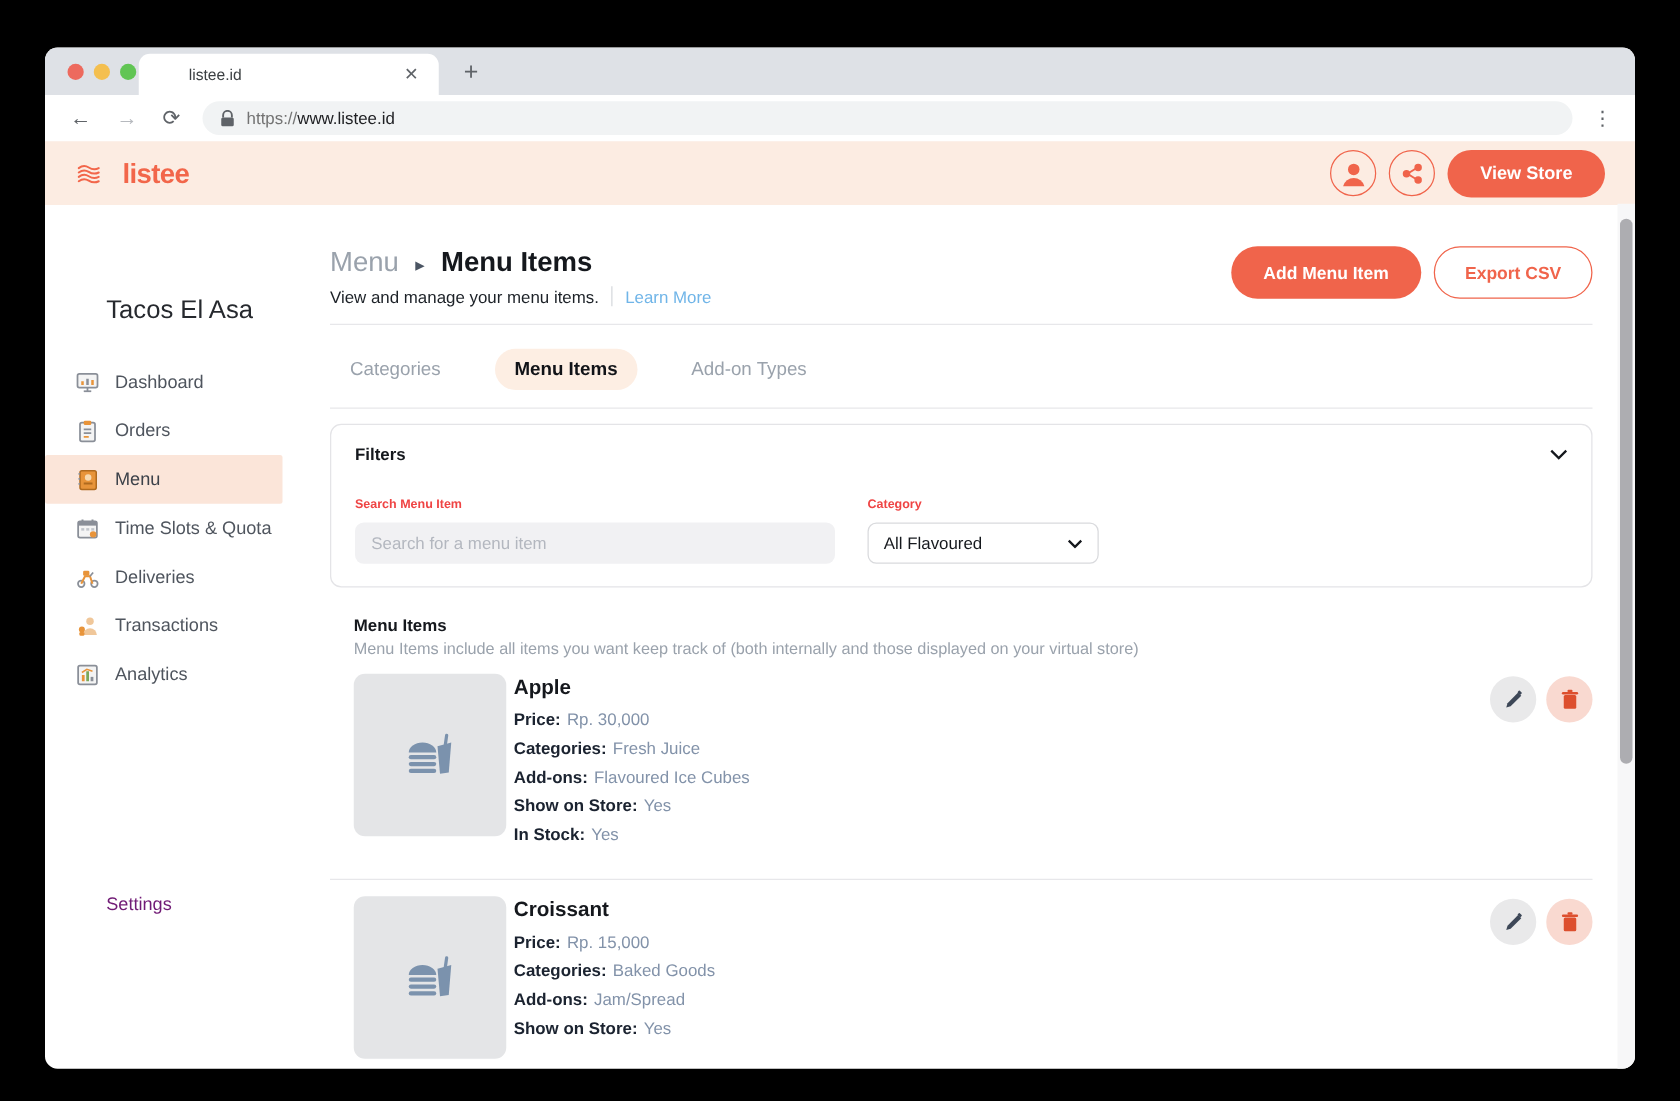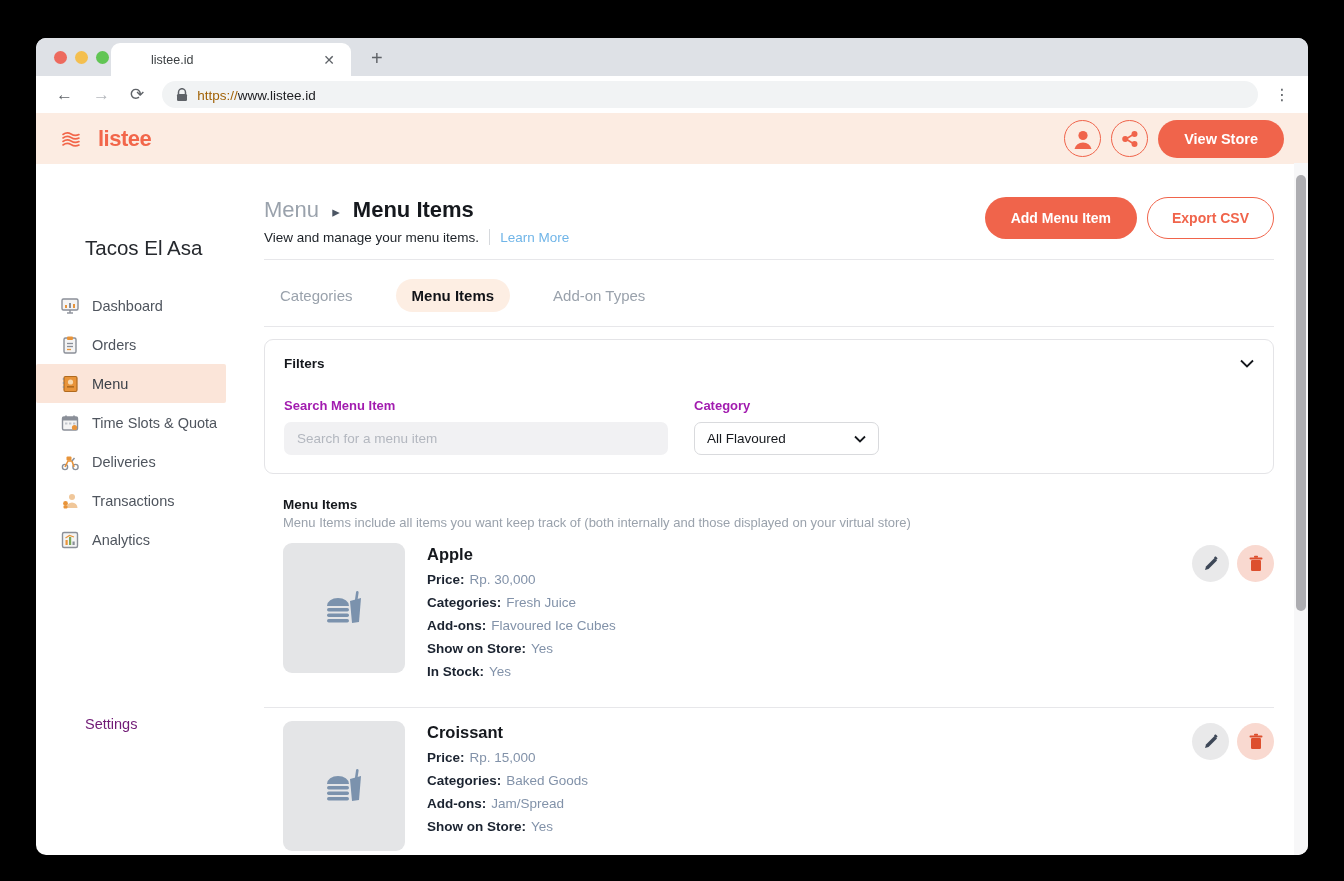--- a/index.html
+++ b/index.html
@@ -12,21 +12,21 @@
   .traffic span { width:13px; height:13px; border-radius:50%; display:block; }
   .t-red{background:#ed6a5e;} .t-yellow{background:#f4bf4f;} .t-green{background:#61c554;}
   .tab { margin-left:75px; width:240px; height:33px; background:#fff; border-radius:9px 9px 0 0; display:flex; align-items:center; padding:0 12px 0 40px; }
   .tab-title { font-size:12.5px; color:#3c4043; flex:1; }
   .tab-close { color:#5f6368; font-size:14px; cursor:default; padding:2px 4px; }
   .newtab { color:#5f6368; font-size:20px; margin-left:14px; margin-bottom:6px; padding:0 6px; }
   .toolbar { height:37px; background:#fff; display:flex; align-items:center; padding:0 12px; gap:4px; }
   .nav-btn { font-size:17px; color:#5f6368; padding:2px 8px; }
   .nav-btn.disabled { color:#b6b9be; }
   .urlbar { flex:1; height:27px; background:#f1f3f4; border-radius:14px; display:flex; align-items:center; padding:0 14px; gap:9px; margin:0 6px; }
-  .url-proto { font-size:13.5px; color:#a16207; }
+  .url-proto { font-size:13.5px; color:#737373; }
   .url-host { font-size:13.5px; color:#202124; }
   .kebab { color:#5f6368; font-size:16px; padding:0 6px; letter-spacing:0; }
 
   
   .app-header { height:51px; background:#fcece2; display:flex; align-items:center; padding:0 24px; }
   .logo { display:flex; align-items:center; gap:16px; }
   .logo-text { color:#f2664a; font-weight:bold; font-size:22px; letter-spacing:-0.5px; }
   .header-right { margin-left:auto; display:flex; align-items:center; gap:10px; }
   .hdr-circle { width:37px; height:37px; border-radius:50%; border:1.5px solid #f0644b; display:flex; align-items:center; justify-content:center; background:transparent; }
   .view-store { height:38px; padding:0 26px; background:#f0644b; border:none; border-radius:19px; color:#fff; font-weight:bold; font-size:14.5px; display:flex; align-items:center; }
@@ -57,34 +57,34 @@
   .tabs { display:flex; align-items:flex-start; gap:27px; margin-top:19px; }
   .tab-item { font-size:15px; color:#9aa2ac; padding:8px 16px; }
   .tab-item.active { background:#fdeee3; border-radius:17px; color:#111318; font-weight:bold; }
 
   
   .filters-card { margin-top:12px; border:1px solid #e4e4e7; border-radius:9px; padding:16px 19px 18px 19px; }
   .filters-head { display:flex; justify-content:space-between; align-items:center; }
   .filters-title { font-size:13.5px; font-weight:bold; color:#15181d; }
   .filters-grid { display:flex; gap:13px; margin-top:27px; }
   .f-col { display:flex; flex-direction:column; gap:9px; }
-  .f-label { font-size:13px; font-weight:bold; color:#a21caf; }
+  .f-label { font-size:10px; font-weight:bold; color:#ef4444; }
   .search-input { width:384px; height:33px; background:#f1f1f3; border:none; border-radius:7px; padding:0 13px; font-size:13.5px; color:#3a3f46; font-family:inherit; }
   .search-input::placeholder { color:#b3b7bf; }
   .f-col.sort { margin-left:-3px; }
   .f-col.cat { margin-left:13px; }
   .select-box { width:185px; height:33px; border:1px solid #d9dadd; border-radius:7px; background:#fff; display:flex; align-items:center; justify-content:space-between; padding:0 12px; font-size:13.5px; color:#15181d; }
 
   
   .list-head { margin-top:23px; padding-left:19px; }
   .list-title { font-size:13.5px; font-weight:bold; color:#15181d; }
   .list-desc { font-size:13px; color:#9aa2ac; margin-top:3px; }
   .item-card { display:flex; margin-top:13px; padding-left:19px; position:relative; }
   .item-thumb { width:122px; height:130px; background:#e4e5e7; border-radius:9px; flex:none; display:flex; align-items:center; justify-content:center; }
-  .item-info { margin-left:22px; padding-top:2px; }
+  .item-info { margin-left:6px; padding-top:2px; }
   .item-name { font-size:16.5px; font-weight:bold; color:#15181d; }
   .item-row { margin-top:8px; font-size:13.5px; }
   .row-label { font-weight:bold; color:#1b2330; }
   .row-value { color:#8292a9; margin-left:5px; }
   .item-actions { position:absolute; right:0; top:2px; display:flex; gap:8px; }
   .act-circle { width:37px; height:37px; border-radius:50%; border:none; display:flex; align-items:center; justify-content:center; }
   .act-edit { background:#e9e9ea; }
   .act-del { background:#f9d9d0; }
   .item-divider { border:none; border-top:1px solid #e7e7ea; margin-top:28px; }
 

